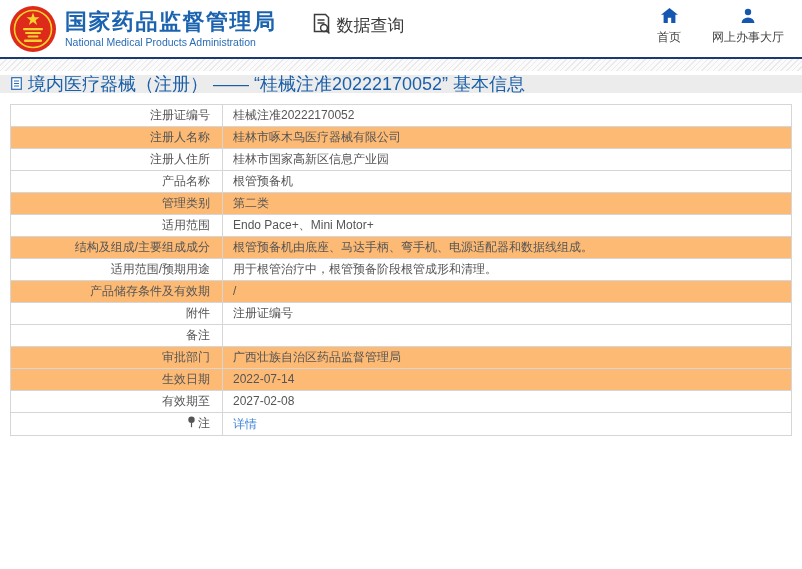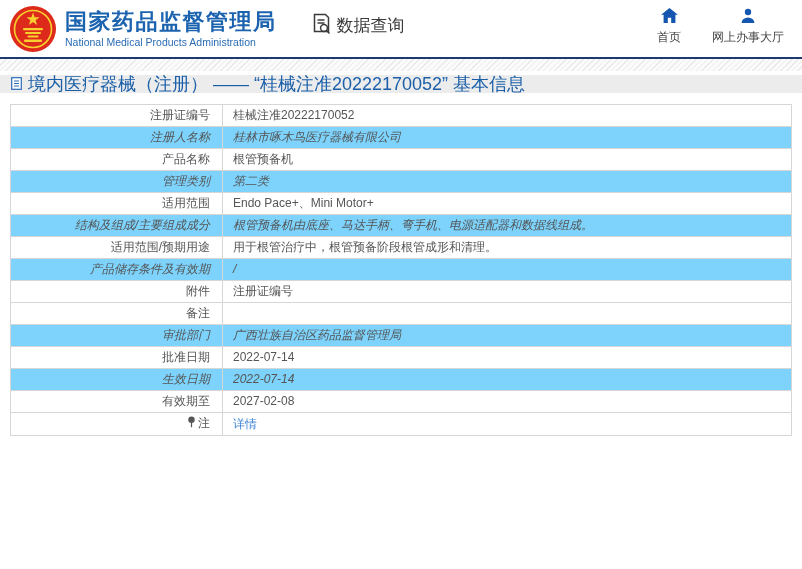--- a/index.html
+++ b/index.html
@@ -50,21 +50,21 @@
     border-collapse:collapse; font-size:12px; color:#555;
     table-layout:fixed;
   }
   .info-table td {
     border:1px solid #d6d6d6; line-height:19px; height:21px;
     padding:1px 10px; vertical-align:middle;
   }
   .info-table td.label-cell {
     width:212px; text-align:right; padding-right:12px; color:#555;
   }
-  .info-table tr.alt { background:#7dd3fc;font-style:italic; }
+  .info-table tr.alt { background:#fdba74; }
   .info-table a { color:#3d85d8; text-decoration:none; cursor:pointer; }
   .label-icon { display:inline-block; vertical-align:-1px; margin-right:2px; }
 </style>
 </head>
 <body>
 
 <div class="header">
   <span class="emblem">
     <svg width="46" height="46" viewBox="0 0 46 46">
       <circle cx="23" cy="23" r="23" fill="#de2a1b"></circle>
@@ -133,20 +133,24 @@
   <tbody>
       <tr>
         <td class="label-cell">注册证编号</td>
         <td class="value-cell">桂械注准20222170052</td>
       </tr>
       <tr class="alt">
         <td class="label-cell">注册人名称</td>
         <td class="value-cell">桂林市啄木鸟医疗器械有限公司</td>
       </tr>
       <tr>
+        <td class="label-cell">注册人住所</td>
+        <td class="value-cell">桂林市国家高新区信息产业园</td>
+      </tr>
+      <tr>
         <td class="label-cell">产品名称</td>
         <td class="value-cell">根管预备机</td>
       </tr>
       <tr class="alt">
         <td class="label-cell">管理类别</td>
         <td class="value-cell">第二类</td>
       </tr>
       <tr>
         <td class="label-cell">适用范围</td>
         <td class="value-cell">Endo Pace+、Mini Motor+</td>
@@ -167,24 +171,20 @@
         <td class="label-cell">附件</td>
         <td class="value-cell">注册证编号</td>
       </tr>
       <tr>
         <td class="label-cell">备注</td>
         <td class="value-cell"></td>
       </tr>
       <tr class="alt">
         <td class="label-cell">审批部门</td>
         <td class="value-cell">广西壮族自治区药品监督管理局</td>
-      </tr>
-      <tr>
-        <td class="label-cell">批准日期</td>
-        <td class="value-cell">2022-07-14</td>
       </tr>
       <tr class="alt">
         <td class="label-cell">生效日期</td>
         <td class="value-cell">2022-07-14</td>
       </tr>
       <tr>
         <td class="label-cell">有效期至</td>
         <td class="value-cell">2027-02-08</td>
       </tr>
       <tr>

